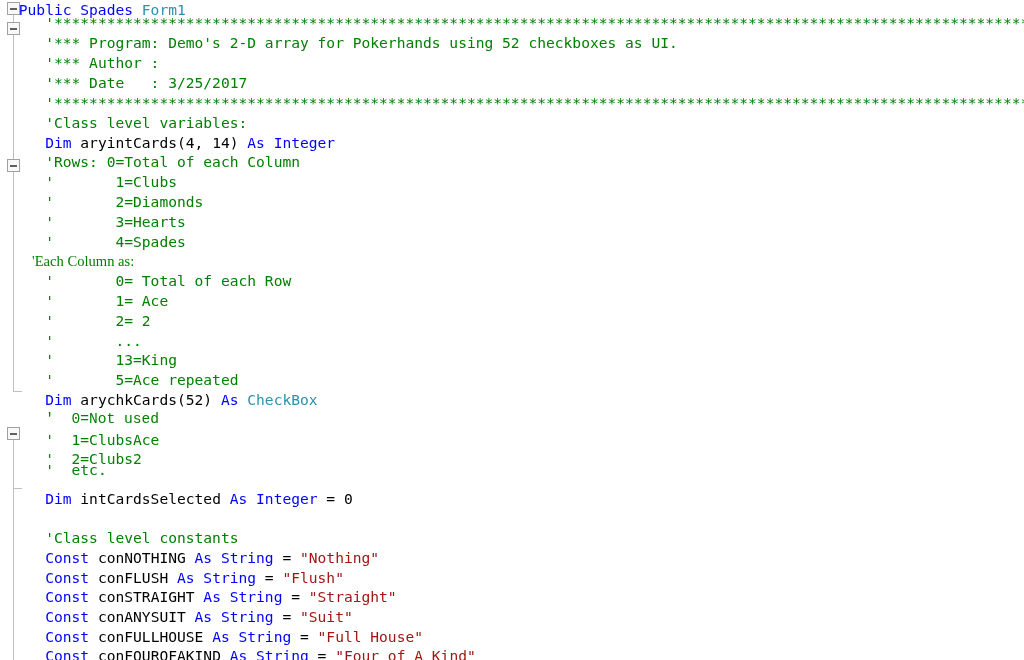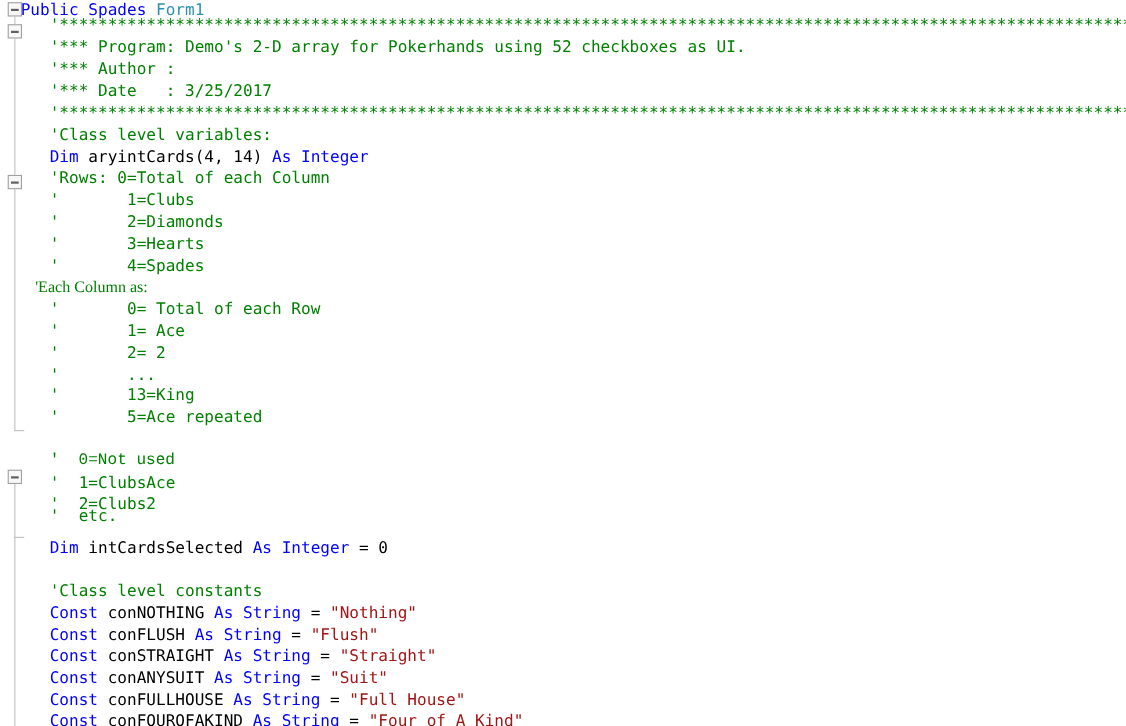--- a/index.html
+++ b/index.html
@@ -122,20 +122,21 @@
       <div class="line" style="top: 192px; left: 45.2px;"><span class="cmt">'       2=Diamonds</span></div>
       <div class="line" style="top: 212px; left: 45.2px;"><span class="cmt">'       3=Hearts</span></div>
       <div class="line" style="top: 232px; left: 45.2px;"><span class="cmt">'       4=Spades</span></div>
       <div class="line" style="top: 252px; left: 32px; font-family: Liberation Serif, serif;"><span class="cmt">'Each Column as:</span></div>
       <div class="line" style="top: 271px; left: 45.2px;"><span class="cmt">'       0= Total of each Row</span></div>
       <div class="line" style="top: 291px; left: 45.2px;"><span class="cmt">'       1= Ace</span></div>
       <div class="line" style="top: 311px; left: 45.2px;"><span class="cmt">'       2= 2</span></div>
       <div class="line" style="top: 331px; left: 45.2px;"><span class="cmt">'       ...</span></div>
       <div class="line" style="top: 350px; left: 45.2px;"><span class="cmt">'       13=King</span></div>
       <div class="line" style="top: 370px; left: 45.2px;"><span class="cmt">'       5=Ace repeated</span></div>
+      <div class="line" style="top: 390px; left: 45.2px;"><span class="kw">Dim</span><span class="pln"> arychkCards(52) </span><span class="kw">As</span><span class="pln"> </span><span class="typ">CheckBox</span></div>
       <div class="line" style="top: 410px; left: 45.2px; font-family: Liberation Mono, monospace;"><span class="cmt">'  0=Not used</span></div>
       <div class="line" style="top: 430px; left: 45.2px;"><span class="cmt">'  1=ClubsAce</span></div>
       <div class="line" style="top: 449px; left: 45.2px;"><span class="cmt">'  2=Clubs2</span></div>
       <div class="line" style="top: 460px; left: 45.2px;"><span class="cmt">'  etc.</span></div>
       <div class="line" style="top: 489px; left: 45.2px;"><span class="kw">Dim</span><span class="pln"> intCardsSelected </span><span class="kw">As Integer</span><span class="pln"> = 0</span></div>
       <div class="line" style="top: 528px; left: 45.2px;"><span class="cmt">'Class level constants</span></div>
       <div class="line" style="top: 548px; left: 45.2px;"><span class="kw">Const</span><span class="pln"> conNOTHING </span><span class="kw">As String</span><span class="pln"> = </span><span class="str">"Nothing"</span></div>
       <div class="line" style="top: 568px; left: 45.2px;"><span class="kw">Const</span><span class="pln"> conFLUSH </span><span class="kw">As String</span><span class="pln"> = </span><span class="str">"Flush"</span></div>
       <div class="line" style="top: 587px; left: 45.2px;"><span class="kw">Const</span><span class="pln"> conSTRAIGHT </span><span class="kw">As String</span><span class="pln"> = </span><span class="str">"Straight"</span></div>
       <div class="line" style="top: 607px; left: 45.2px;"><span class="kw">Const</span><span class="pln"> conANYSUIT </span><span class="kw">As String</span><span class="pln"> = </span><span class="str">"Suit"</span></div>

